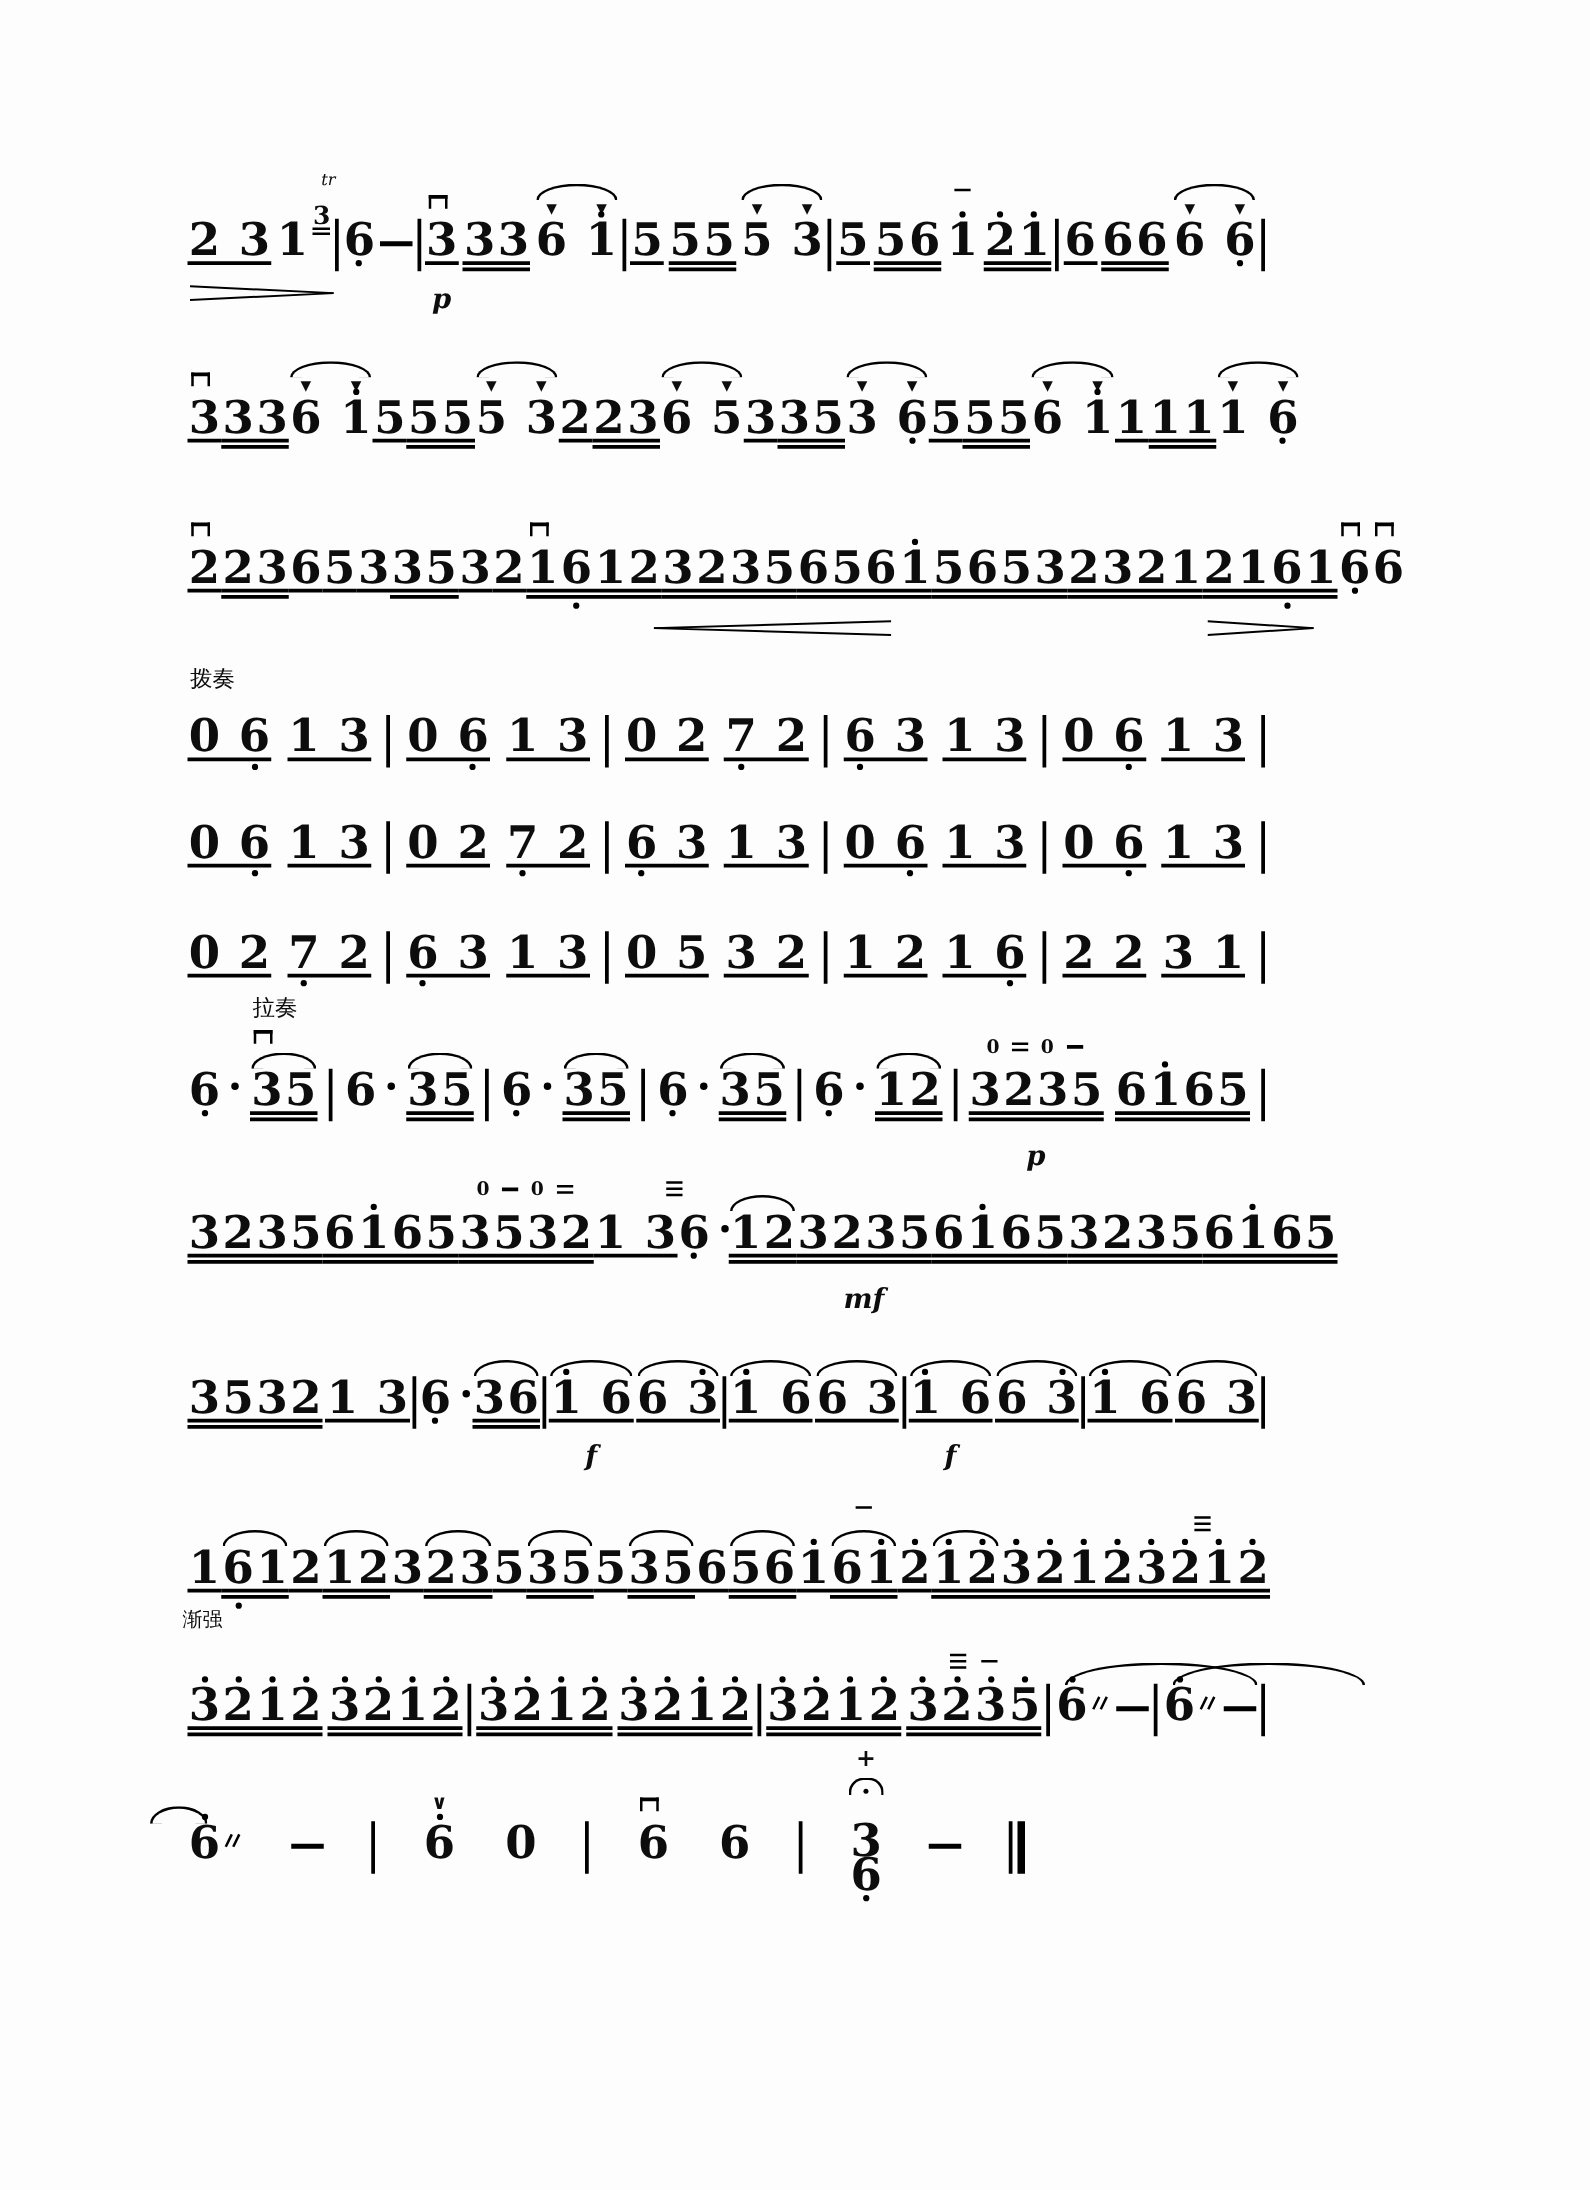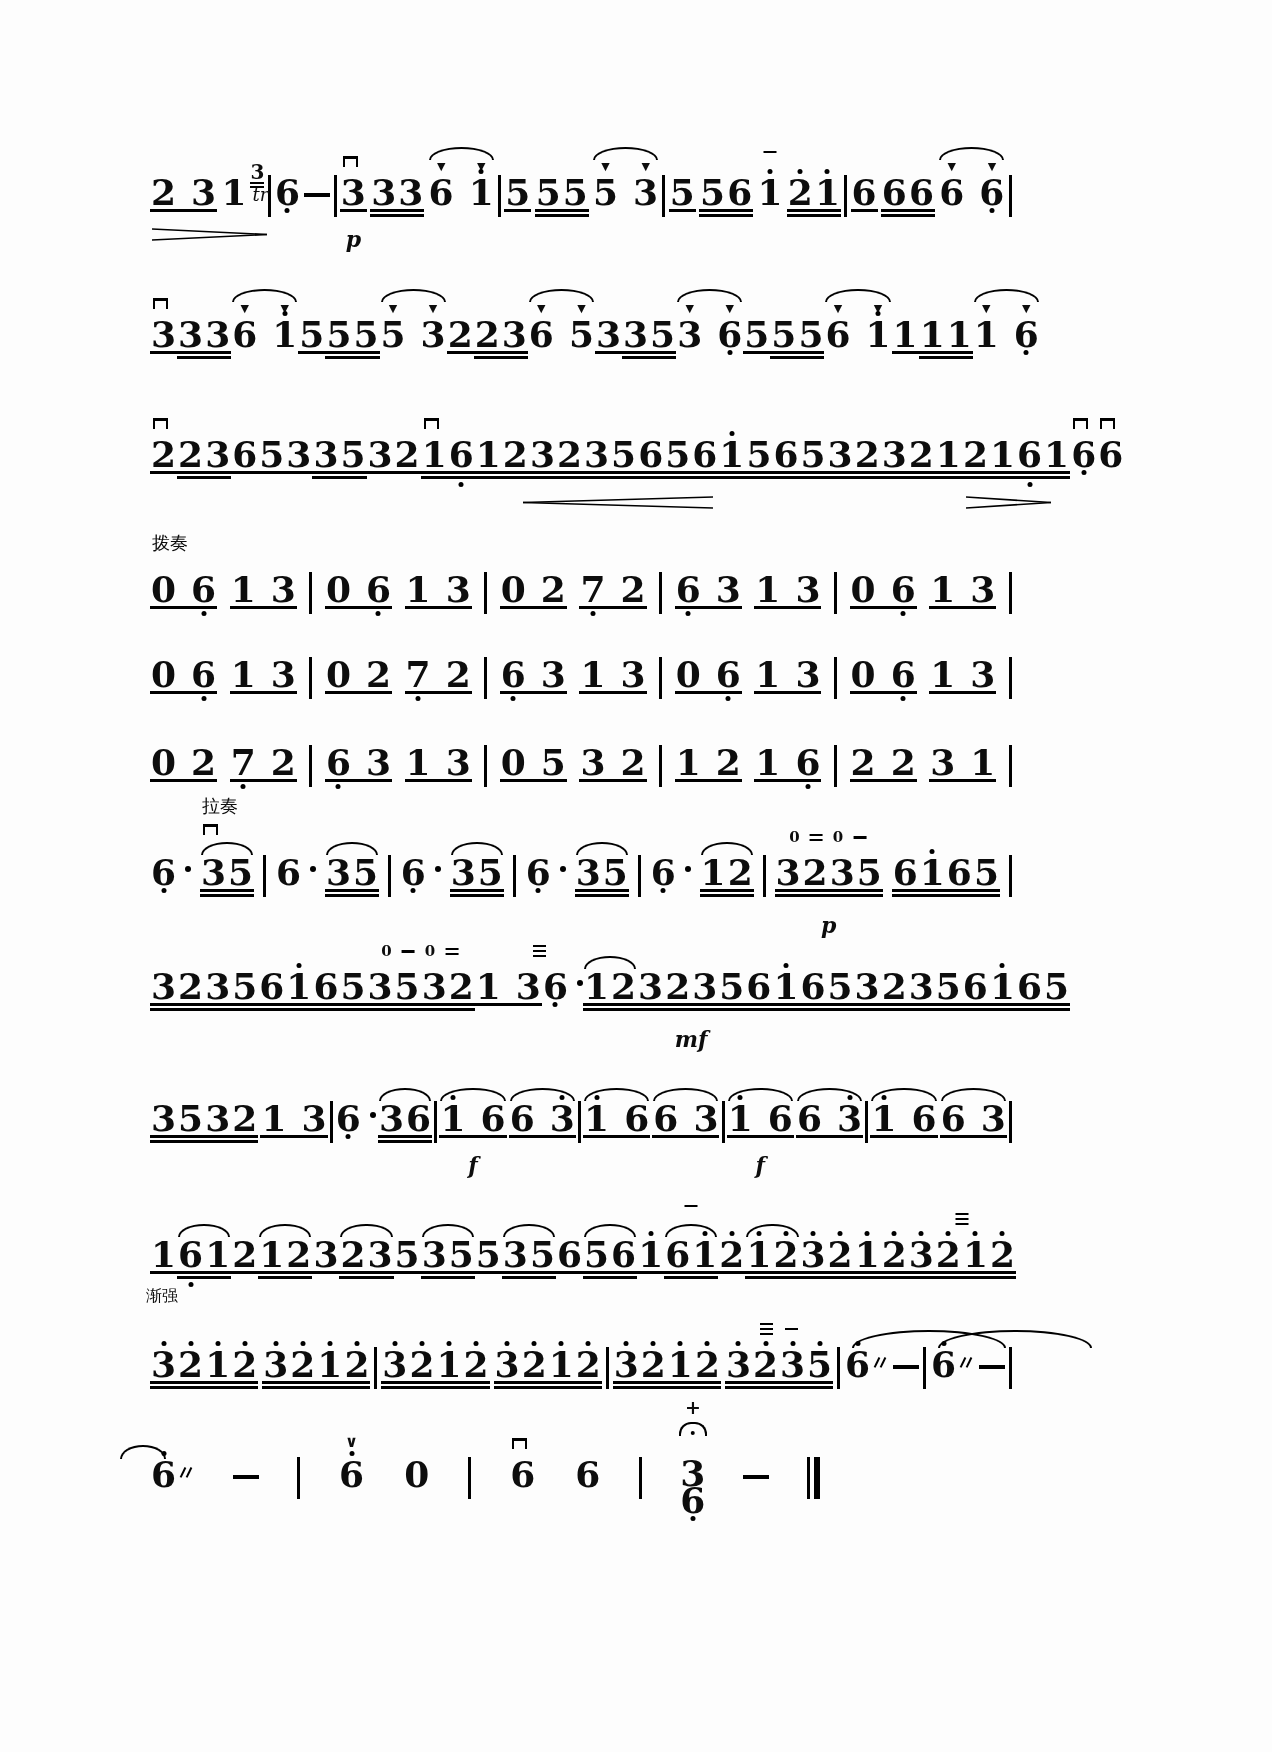--- a/index.html
+++ b/index.html
@@ -19,21 +19,21 @@
   .slur{position:absolute;top:-16px;left:1px;right:1px;height:11px;border:2px solid #000;border-bottom:none;
         border-radius:50% 50% 0 0/100% 100% 0 0;}
   .slur.hi{top:-31px;}
   .accm{position:absolute;top:-17px;left:50%;transform:translateX(-50%);font-size:11px;line-height:1;
         font-family:"DejaVu Sans",sans-serif;}
   .bowd{position:absolute;top:-22px;left:3px;width:11px;height:8px;border-left:2.4px solid #000;
         border-right:2.4px solid #000;border-top:3.4px solid #000;}
   .bowd.hi{top:-34px;}
   .bowu{position:absolute;top:-26px;left:50%;transform:translateX(-50%);font-size:16px;font-weight:bold;line-height:1;
         font-family:"DejaVu Sans",sans-serif;}
-  .trx{position:absolute;top:-40px;right:-4px;font-size:18px;font-style:italic;line-height:1;margin-top:48px;}
+  .trx{position:absolute;top:-40px;right:-4px;font-size:13px;font-style:italic;line-height:1;}
   .grace{position:relative;display:flex;flex-direction:column;align-items:center;margin-left:3px;transform:translateY(-14px);}
   .gdig{font-size:20px;line-height:16px;font-weight:bold;}
   .gul{width:100%;height:2px;background:#000;margin-top:2px;}
   .gul2{margin-top:2px;}
   .fing{position:absolute;top:-28px;left:50%;transform:translateX(-50%);display:flex;align-items:center;white-space:nowrap;}
   .fing.hi{top:-36px;}
   .fing.fright{left:auto;right:-6px;transform:none;}
   .f0{font-size:15px;font-weight:bold;line-height:1;}
   .fgap{width:8px;}
   .fbars{display:flex;flex-direction:column;margin:0 2px;}

